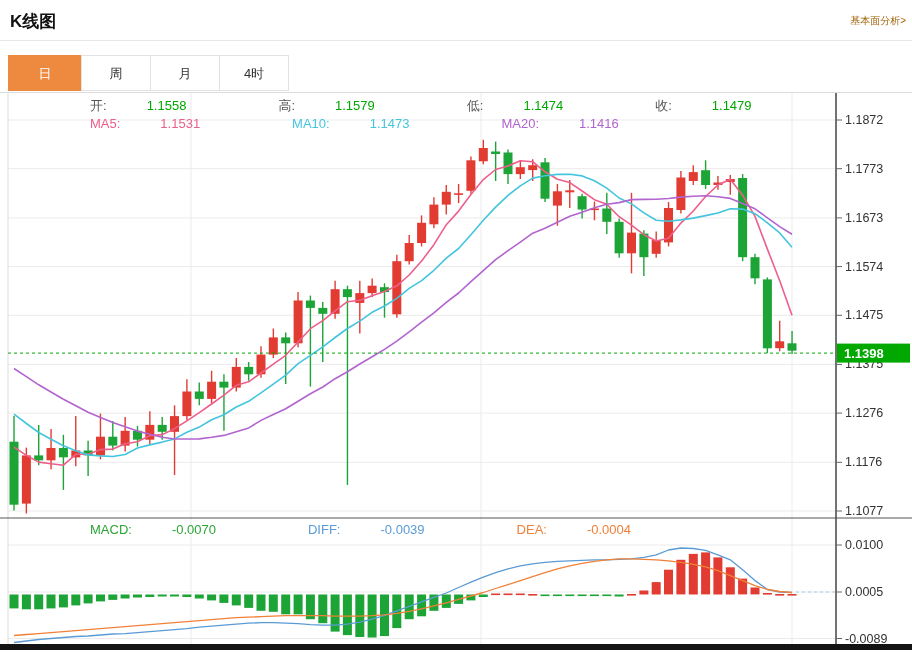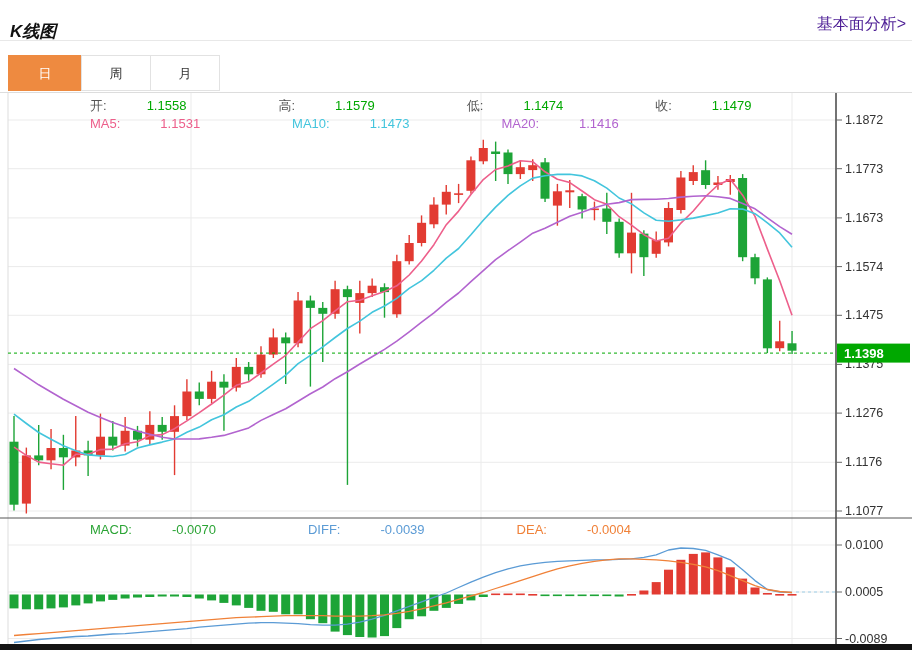--- a/index.html
+++ b/index.html
@@ -1,18 +1,18 @@
 <!DOCTYPE html>
 <html><head>
 <meta charset="utf-8">
 <style>
   html,body{margin:0;padding:0;background:#fff;font-family:"Liberation Sans","DejaVu Sans",sans-serif;}
   .page{position:relative;width:912px;height:652px;background:#fff;overflow:hidden;}
-  .page-title{position:absolute;top:20px;left:10px;font-size:17px;font-weight:bold;color:#111;font-style:italic;}
-  .top-link{position:absolute;top:14px;right:6px;font-size:16px;color:#4c1d95;cursor:pointer;}
+  .page-title{position:absolute;top:10px;left:10px;font-size:17px;font-weight:bold;color:#111;}
+  .top-link{position:absolute;top:14px;right:6px;font-size:10px;color:#a16207;cursor:pointer;}
   .head-divider{position:absolute;top:40px;left:0;width:912px;height:1px;background:#e8e8e8;}
   .tabbar{position:absolute;top:55px;left:8px;display:flex;}
   .tabbar-underline{position:absolute;top:92px;left:0;width:912px;height:1px;background:#ddd;}
   .tab{width:70px;height:36px;line-height:36px;text-align:center;font-size:13px;color:#333;
        background:#fff;border:1px solid #e2e2e2;margin-left:-1px;cursor:pointer;box-sizing:border-box;}
   .tab:first-child{margin-left:0;width:74px;}
   .tab.active{background:#ee8a40;border-color:#ee8a40;color:#fff;}
   .legend-row{position:absolute;left:18px;font-size:13px;white-space:nowrap;}
   .legend-row span{margin-right:4px;margin-left:36px;}
   .legend-row .pair{margin-right:16px;}
@@ -287,18 +287,19 @@
 
   <div class="page-title">K线图</div>
   <div class="top-link">基本面分析&gt;</div>
   <div class="head-divider"></div>
 
   <div class="tabbar-underline"></div>
   <div class="tabbar" id="tabbar">
       <div class="tab active">日</div>
       <div class="tab">周</div>
       <div class="tab">月</div>
+      <div class="tab">4时</div>
     </div>
 
   <div class="legend-row" id="ohlc-row" style="top:97px"><span class="pair"><span style="color: rgb(85, 85, 85);">开:</span><span style="color: rgb(0, 168, 0);">1.1558</span></span><span class="pair"><span style="color: rgb(85, 85, 85);">高:</span><span style="color: rgb(0, 168, 0);">1.1579</span></span><span class="pair"><span style="color: rgb(85, 85, 85);">低:</span><span style="color: rgb(0, 168, 0);">1.1474</span></span><span class="pair"><span style="color: rgb(85, 85, 85);">收:</span><span style="color: rgb(0, 168, 0);">1.1479</span></span></div>
   <div class="legend-row" id="ma-row" style="top:116px"><span class="pair"><span style="color: rgb(237, 95, 139);">MA5:</span><span style="color: rgb(237, 95, 139);">1.1531</span></span><span class="pair"><span style="color: rgb(67, 197, 221);">MA10:</span><span style="color: rgb(67, 197, 221);">1.1473</span></span><span class="pair"><span style="color: rgb(178, 100, 207);">MA20:</span><span style="color: rgb(178, 100, 207);">1.1416</span></span></div>
   <div class="legend-row" id="macd-row" style="top:522px"><span class="pair"><span style="color: rgb(44, 164, 54);">MACD:</span><span style="color: rgb(44, 164, 54);">-0.0070</span></span><span class="pair"><span style="color: rgb(91, 155, 213);">DIFF:</span><span style="color: rgb(91, 155, 213);">-0.0039</span></span><span class="pair"><span style="color: rgb(240, 129, 56);">DEA:</span><span style="color: rgb(240, 129, 56);">-0.0004</span></span></div>
 </div>
 
 </body></html>

